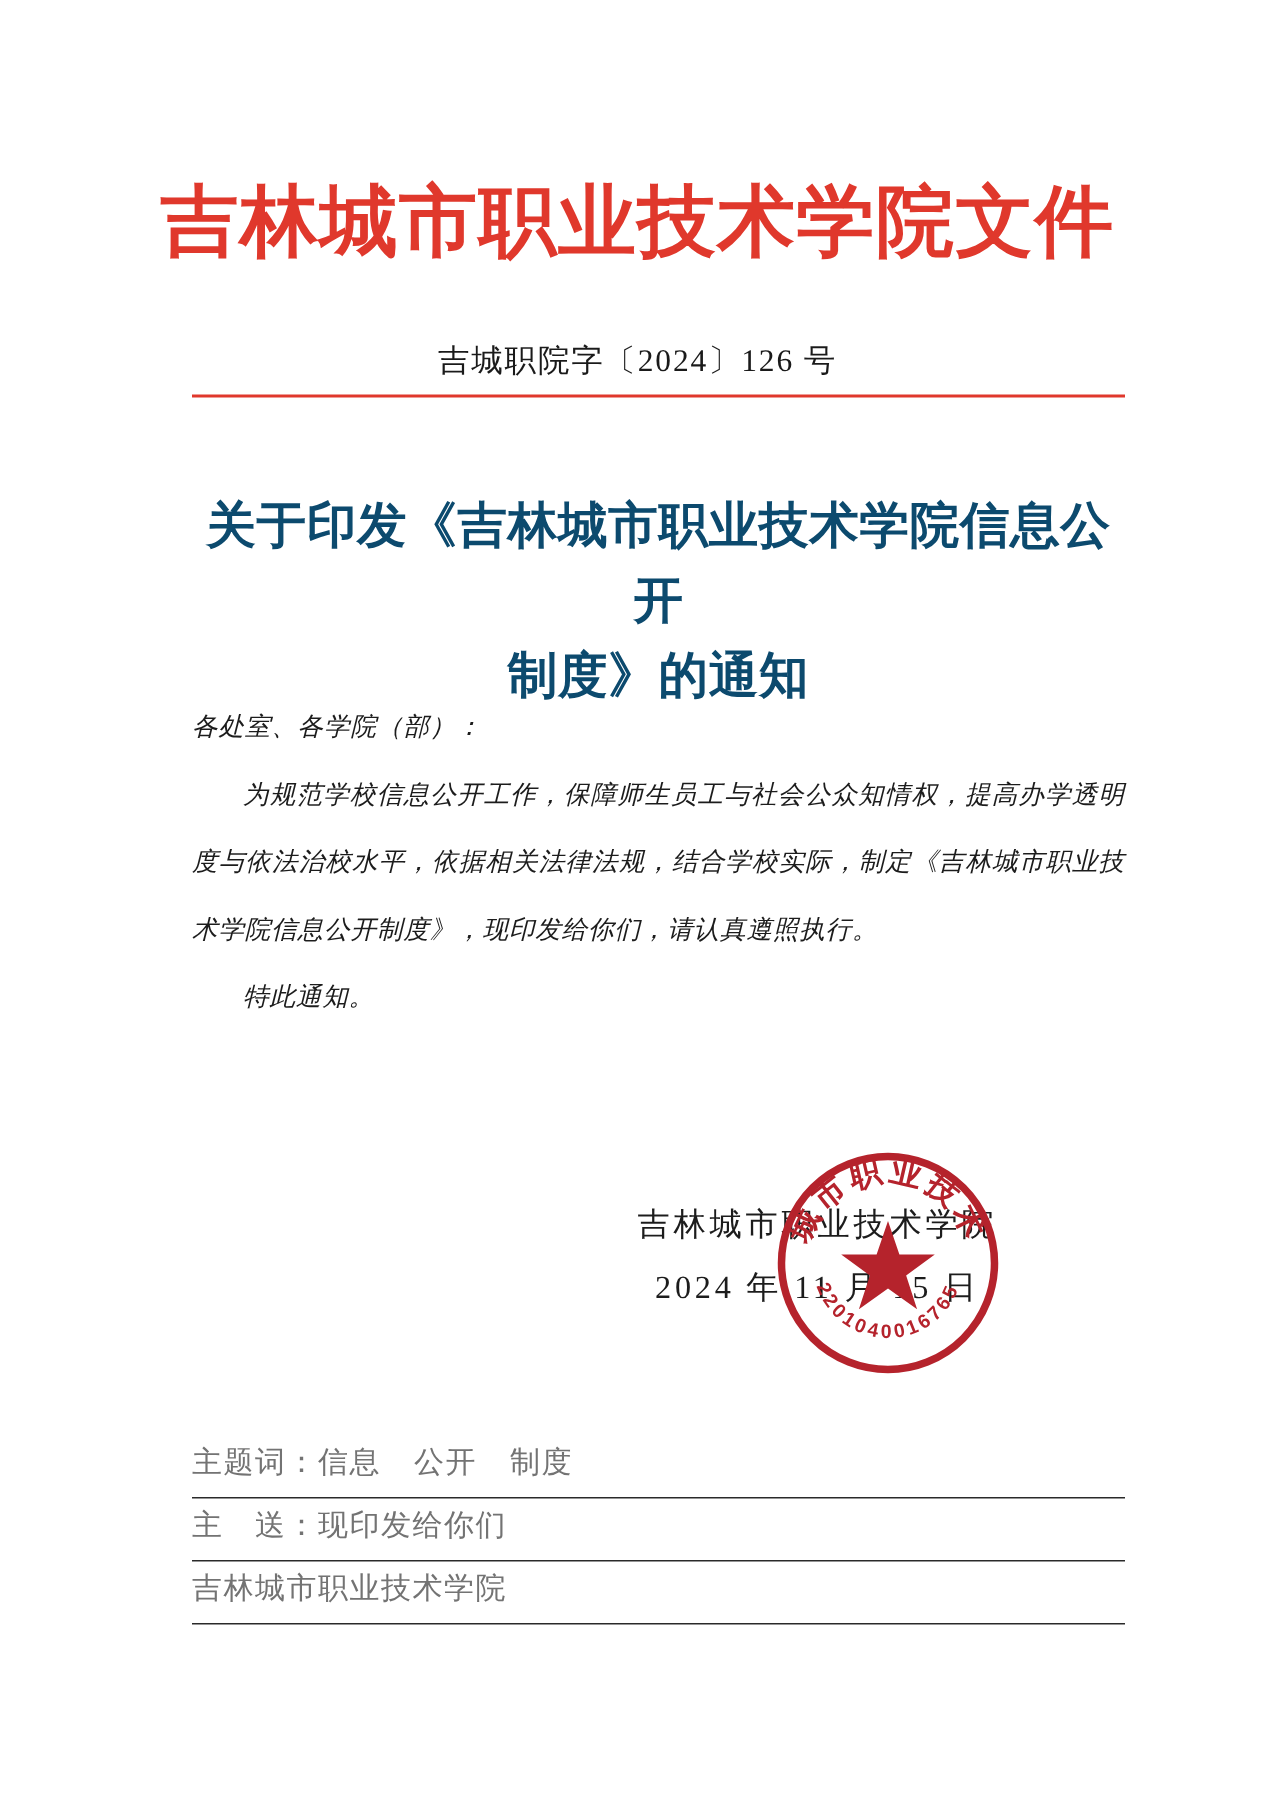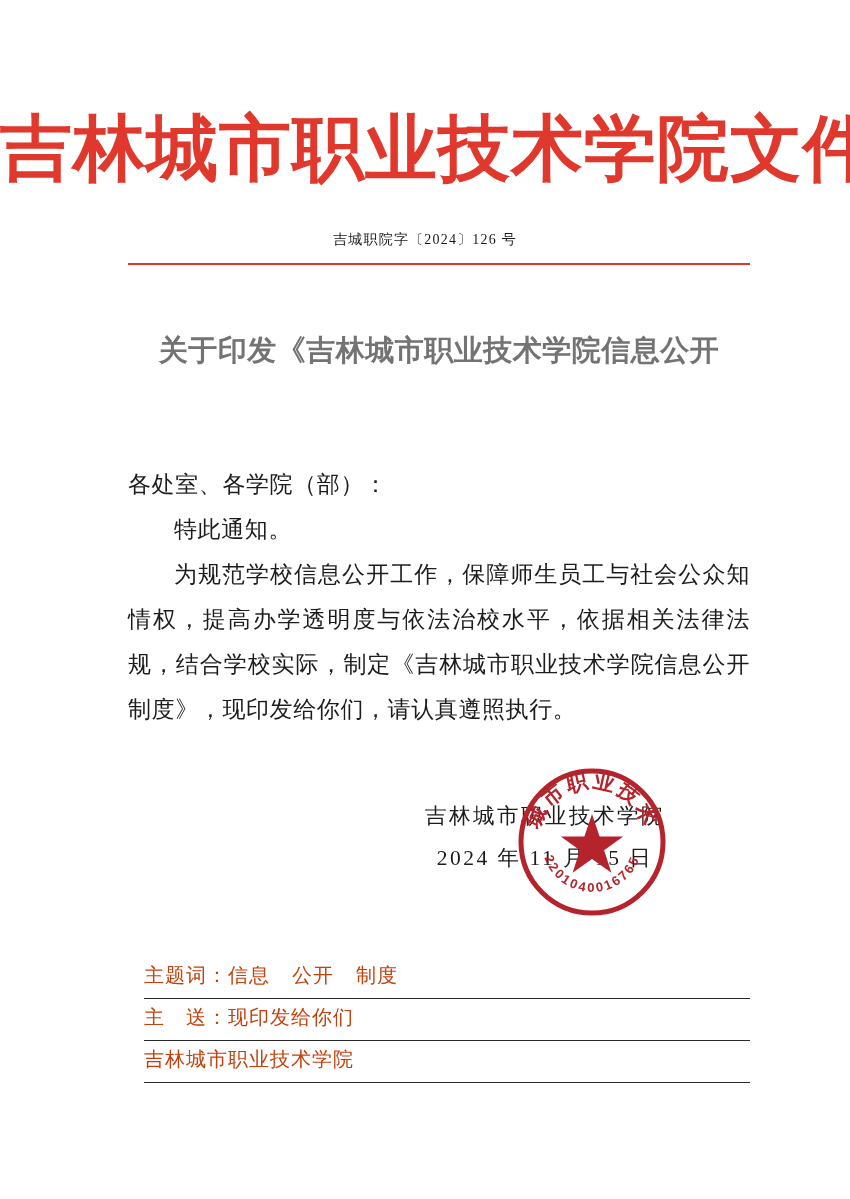--- a/index.html
+++ b/index.html
@@ -29,34 +29,34 @@
   .masthead {
     position: absolute;
     left: 0;
     top: 112px;
     width: 850px;
     text-align: center;
   }
   .masthead-title {
     font-family: "Liberation Serif", "DejaVu Serif", serif;
     font-weight: bold;
-    font-size: 72px;
+    font-size: 52px;
     line-height: 74px;
     color: #e0382c;
     letter-spacing: 1px;
     white-space: nowrap;
   }
 
   .doc-number {
     position: absolute;
     left: 0;
     top: 226px;
     width: 850px;
     text-align: center;
-    font-size: 14px;
+    font-size: 21px;
     line-height: 28px;
     letter-spacing: 1.2px;
     color: #1a1a1a;
   }
 
   .red-rule {
     position: absolute;
     left: 128px;
     top: 263px;
     width: 622px;
@@ -66,41 +66,42 @@
 
   
   .doc-title {
     position: absolute;
     left: 128px;
     top: 325px;
     width: 622px;
     text-align: center;
     font-family: "DejaVu Sans", "Liberation Sans", sans-serif;
     font-weight: bold;
-    font-size: 29px;
+    font-size: 33px;
     line-height: 50px;
-    color: #737373;
+    color: #0c4a6e;
     letter-spacing: 0.5px;
   }
 
   
   .body-block {
     position: absolute;
     left: 128px;
     top: 462px;
     width: 622px;
   }
   .para {
-    font-size: 23px;
+    font-size: 17px;
     line-height: 45px;
     letter-spacing: 0.6px;
     color: #1c1c1c;
     text-align: justify;
     text-align-last: left;
     margin: 0;
+    font-style: italic;
   }
   .para.indent {
     text-indent: 2em;
   }
 
   
   .signature {
     position: absolute;
     left: 380px;
     top: 795px;
@@ -140,23 +141,22 @@
     top: 957px;
     width: 622px;
   }
   .footer-row {
     position: relative;
     height: 41px;
     border-bottom: 1.6px solid #2a2a2a;
     font-size: 20px;
     line-height: 36px;
     letter-spacing: 1px;
-    color: #c2410c;
-    white-space: nowrap;
-    margin-left: 16px;
+    color: #737373;
+    white-space: nowrap;
   }
   .footer-row .left {
     display: inline-block;
   }
   .footer-row .right {
     position: absolute;
     right: 2px;
     bottom: 3px;
   }
   .kw-gap { display: inline-block; width: 22px; }
@@ -169,26 +169,27 @@
   <div class="masthead">
     <div class="masthead-title">吉林城市职业技术学院文件</div>
   </div>
 
   <div class="doc-number">吉城职院字〔2024〕126 号</div>
 
   <div class="red-rule"></div>
 
   <div class="doc-title">
     <div>关于印发《吉林城市职业技术学院信息公开</div>
+    <div>制度》的通知</div>
   </div>
 
   <div class="body-block">
     <p class="para">各处室、各学院（部）：</p>
+    <p class="para indent">为规范学校信息公开工作，保障师生员工与社会公众知情权，提高办学透明度与依法治校水平，依据相关法律法规，结合学校实际，制定《吉林城市职业技术学院信息公开制度》，现印发给你们，请认真遵照执行。</p>
     <p class="para indent">特此通知。</p>
-    <p class="para indent">为规范学校信息公开工作，保障师生员工与社会公众知情权，提高办学透明度与依法治校水平，依据相关法律法规，结合学校实际，制定《吉林城市职业技术学院信息公开制度》，现印发给你们，请认真遵照执行。</p>
   </div>
 
   <div class="signature">
     <div class="sign-org">吉林城市职业技术学院</div>
     <div class="sign-date">2024 年 11 月 15 日</div>
   </div>
 
   <div class="seal">
     <svg width="152" height="152" viewBox="0 0 152 152" xmlns="http://www.w3.org/2000/svg">
       <defs>

